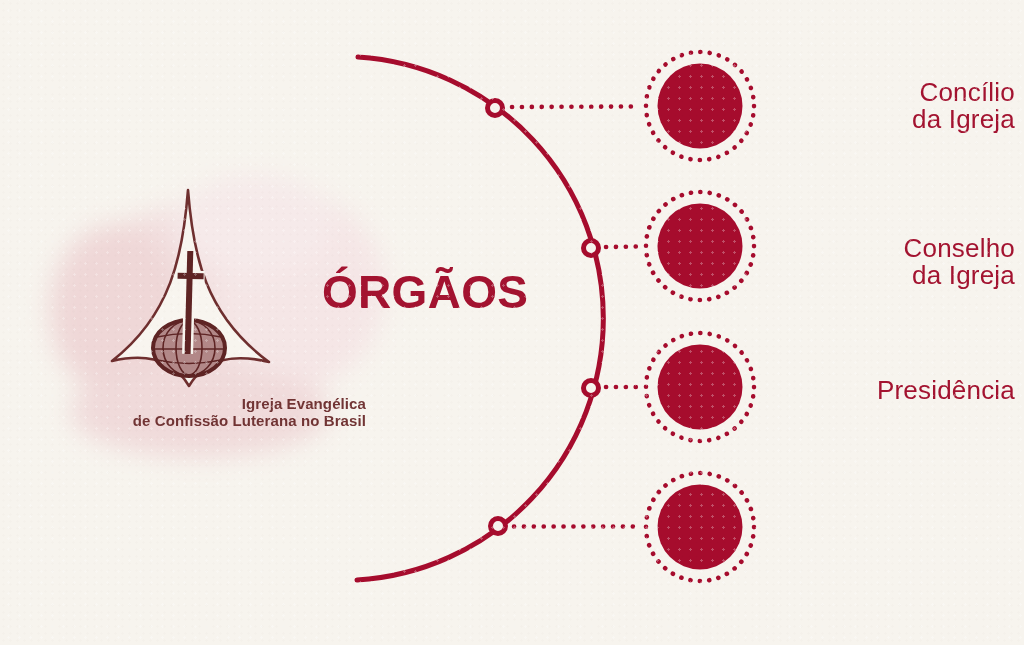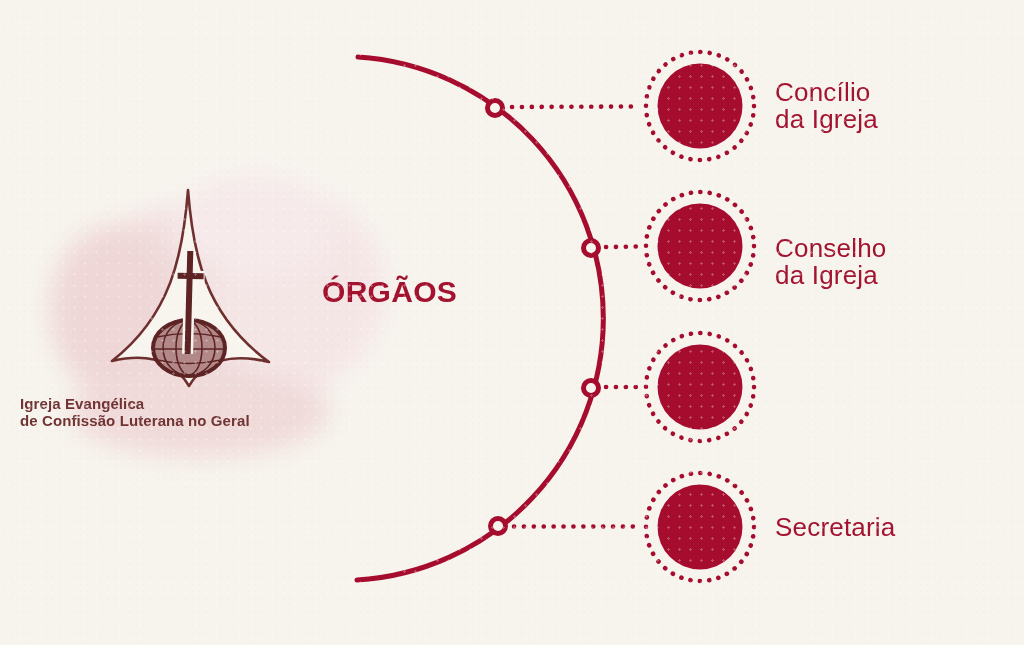--- a/index.html
+++ b/index.html
@@ -34,32 +34,32 @@
   .st-accent{stroke:var(--accent);}
   .f-bg{fill:var(--bg);}
   .st-outline{stroke:var(--logo-outline);}
   .st-dark{stroke:var(--logo-dark);}
   .f-emblem{fill:var(--emblem-fill);}
   .f-globe{fill:var(--globe-fill);}
 
   .title{
     position:absolute;left:322px;top:269px;
     color:var(--text-accent);
-    font-size:30px;font-weight:bold;line-height:46px;
+    font-size:46px;font-weight:bold;line-height:46px;
     letter-spacing:.3px;white-space:nowrap;
   }
   .organ-label{
     position:absolute;left:775px;height:100px;width:240px;
     display:flex;flex-direction:column;justify-content:center;
     color:var(--text-accent);
-    font-size:26px;line-height:27px;letter-spacing:.2px;white-space:nowrap;
+    font-size:26px;line-height:27px;letter-spacing:.2px;white-space:nowrap;align-items:flex-end;
   }
   .logo-caption{
-    position:absolute;left:20px;top:395px;width:320px;
-    text-align:left;color:var(--logo-text);
+    position:absolute;left:46px;top:395px;width:320px;
+    text-align:right;color:var(--logo-text);
     font-size:15px;line-height:17px;font-weight:bold;
     letter-spacing:.1px;white-space:nowrap;
   }
 </style>
 </head>
 <body>
 
 <div class="canvas">
 
   <svg class="scene" width="1024" height="645" viewBox="0 0 1024 645">
@@ -128,29 +128,32 @@
       <circle cx="700" cy="527" r="42.5" class="f-accent"></circle>
     </g>
   </svg>
 
   <div class="title">
     <div>ÓRGÃOS</div>
   </div>
 
   <div class="logo-caption">
     <div>Igreja Evangélica</div>
-    <div>de Confissão Luterana no Geral</div>
+    <div>de Confissão Luterana no Brasil</div>
   </div>
 
   <div class="organ-label" style="top:56px">
     <div>Concílio</div>
     <div>da Igreja</div>
   </div>
   <div class="organ-label" style="top:212px">
     <div>Conselho</div>
     <div>da Igreja</div>
   </div>
+  <div class="organ-label" style="top:340px">
+    <div>Presidência</div>
+    <div></div>
+  </div>
   <div class="organ-label" style="top:477px">
-    <div>Secretaria</div>
   </div>
 
   <div class="texture"></div>
 </div>
 
 </body></html>

